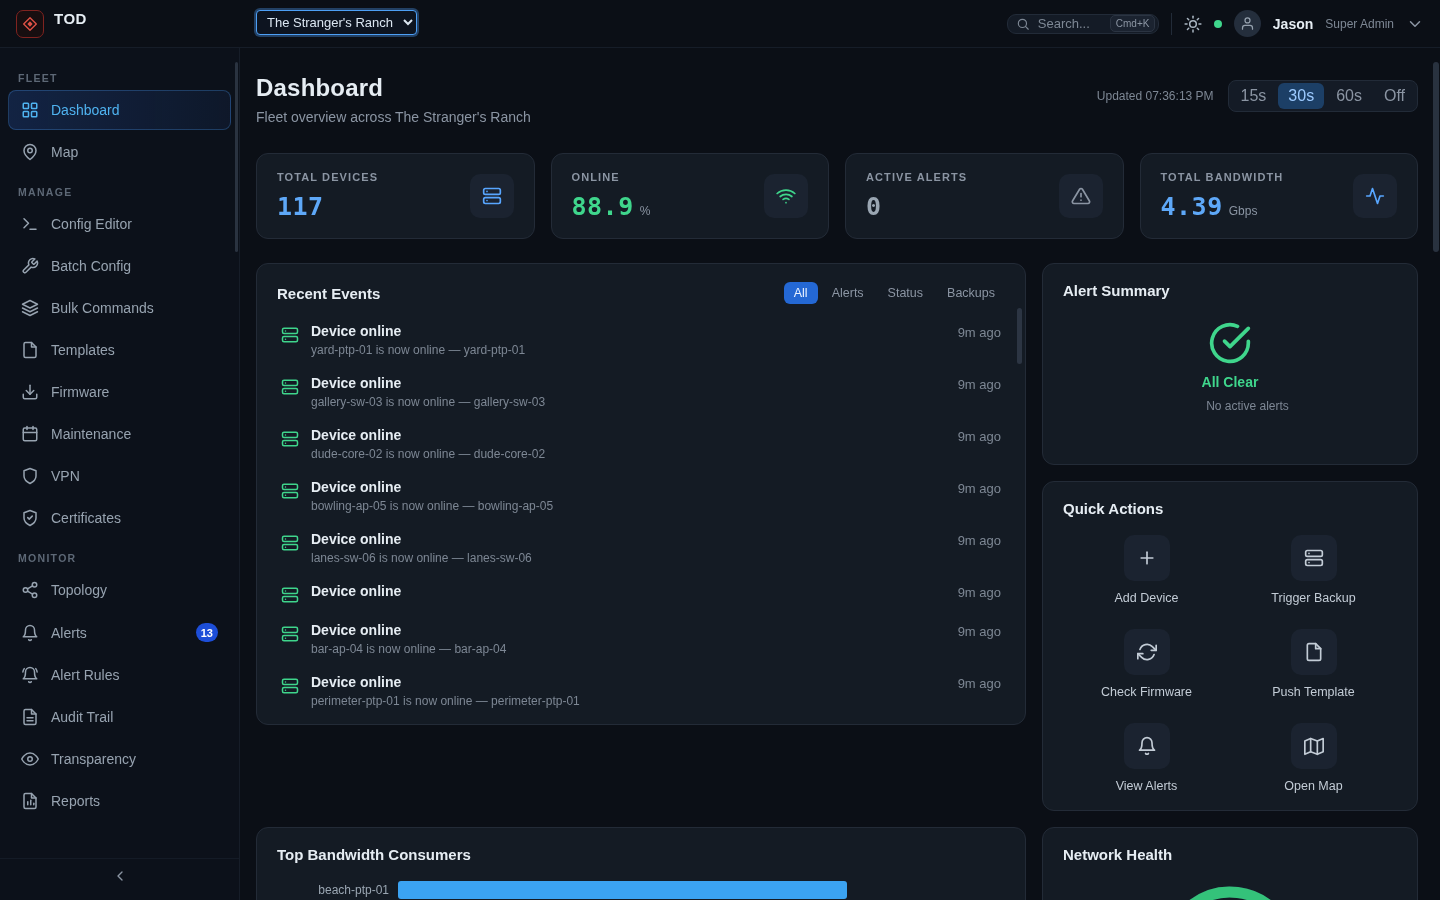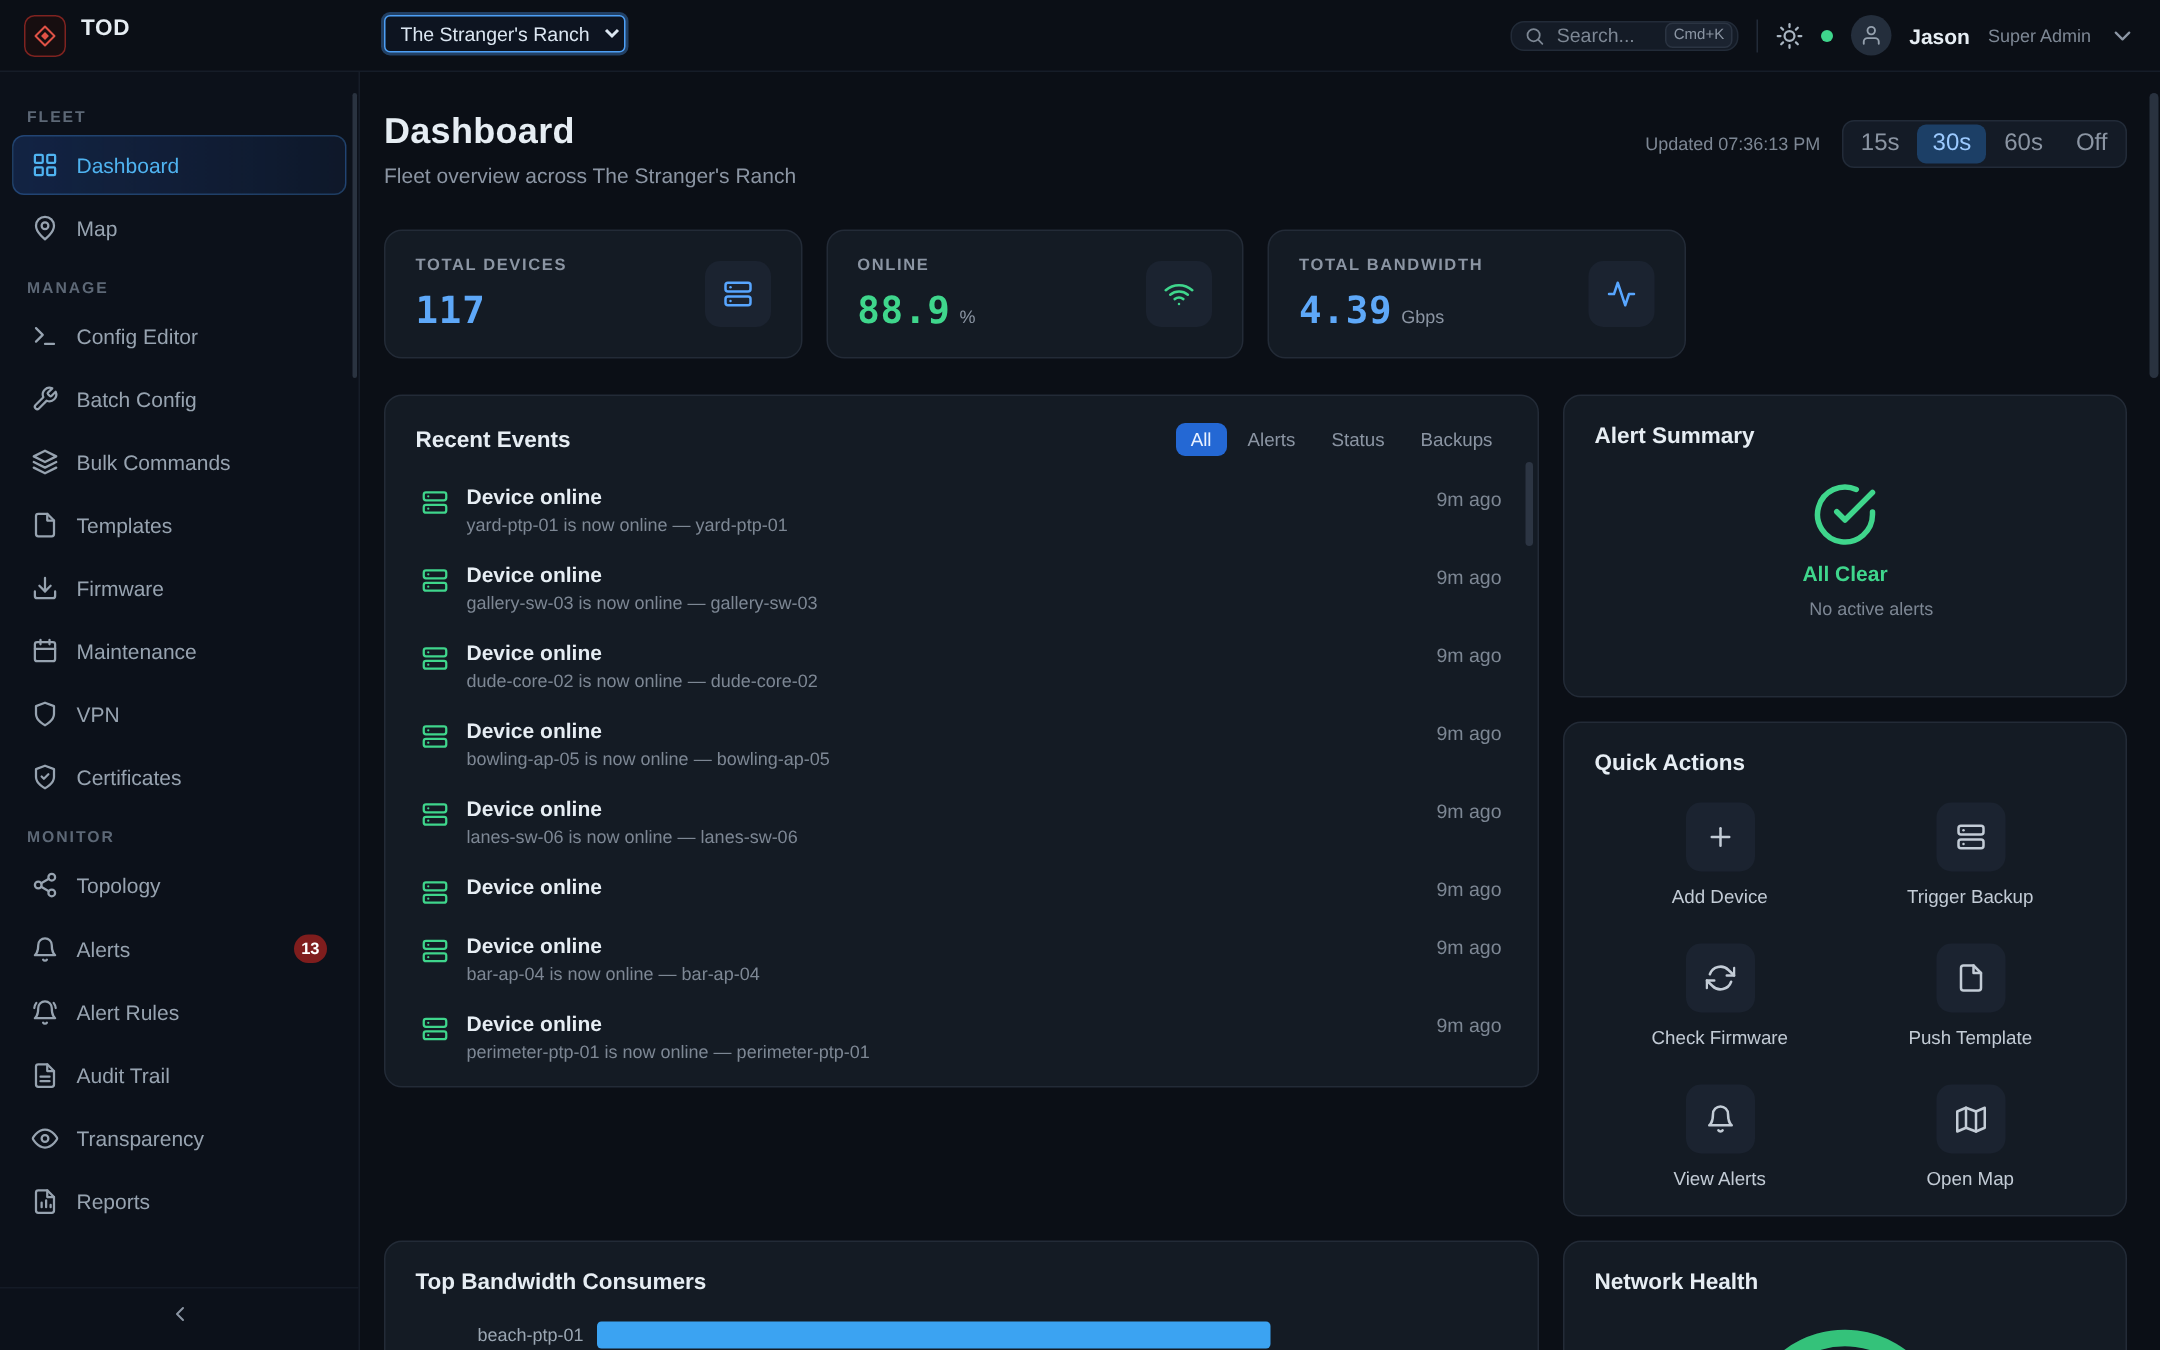--- a/index.html
+++ b/index.html
@@ -77,21 +77,21 @@
     border-radius:8px; color:#97a3b0; font-size:14px; cursor:pointer;
     border:1px solid transparent;
   }
   .side-item .label { flex:1; }
   .side-item.active {
     color:#4fb3f0;
     background:linear-gradient(90deg, rgba(47,111,235,.20), rgba(47,111,235,.08));
     border:1px solid rgba(77,159,245,.28);
   }
   .side-badge {
-    background:#7f1d1d; color:#fff; font-size:11px; font-weight:700;
+    background:#1d4ed8; color:#fff; font-size:11px; font-weight:700;
     min-width:19px; height:19px; border-radius:10px;
     display:flex; align-items:center; justify-content:center; padding:0 5px;
   }
   .side-scroll-thumb {
     position:absolute; right:1px; top:14px; width:3px; height:190px;
     background:#2a3340; border-radius:2px;
   }
   .collapse-btn {
     position:absolute; bottom:8px; left:0; right:0; height:34px;
     display:flex; align-items:center; justify-content:center;
@@ -480,20 +480,37 @@
             <svg viewBox="0 0 24 24">
               <path d="M1.4 9a16 16 0 0 1 21.2 0"></path>
               <path d="M5 12.6a11 11 0 0 1 14.1 0"></path>
               <path d="M8.5 16.1a6 6 0 0 1 7 0"></path>
               <line x1="12" y1="20" x2="12.01" y2="20"></line>
             </svg>
           </span>
       </div>
     </div>
 
+    <div class="card stat-card">
+      <div>
+        <div class="stat-label">ACTIVE ALERTS</div>
+        <div class="stat-value-row">
+          <span class="stat-value v-gray">0</span>
+        </div>
+      </div>
+      <div class="icon-box c-gray">
+        <span class="ic">
+            <svg viewBox="0 0 24 24">
+              <path d="M10.3 3.9 1.8 18a2 2 0 0 0 1.7 3h16.9a2 2 0 0 0 1.7-3L13.7 3.9a2 2 0 0 0-3.4 0z"></path>
+              <line x1="12" y1="9" x2="12" y2="13"></line>
+              <line x1="12" y1="17" x2="12.01" y2="17"></line>
+            </svg>
+          </span>
+      </div>
+    </div>
 
     <div class="card stat-card">
       <div>
         <div class="stat-label">TOTAL BANDWIDTH</div>
         <div class="stat-value-row">
           <span class="stat-value v-blue">4.39</span>
           <span class="stat-unit">Gbps</span>
         </div>
       </div>
       <div class="icon-box c-blue">

